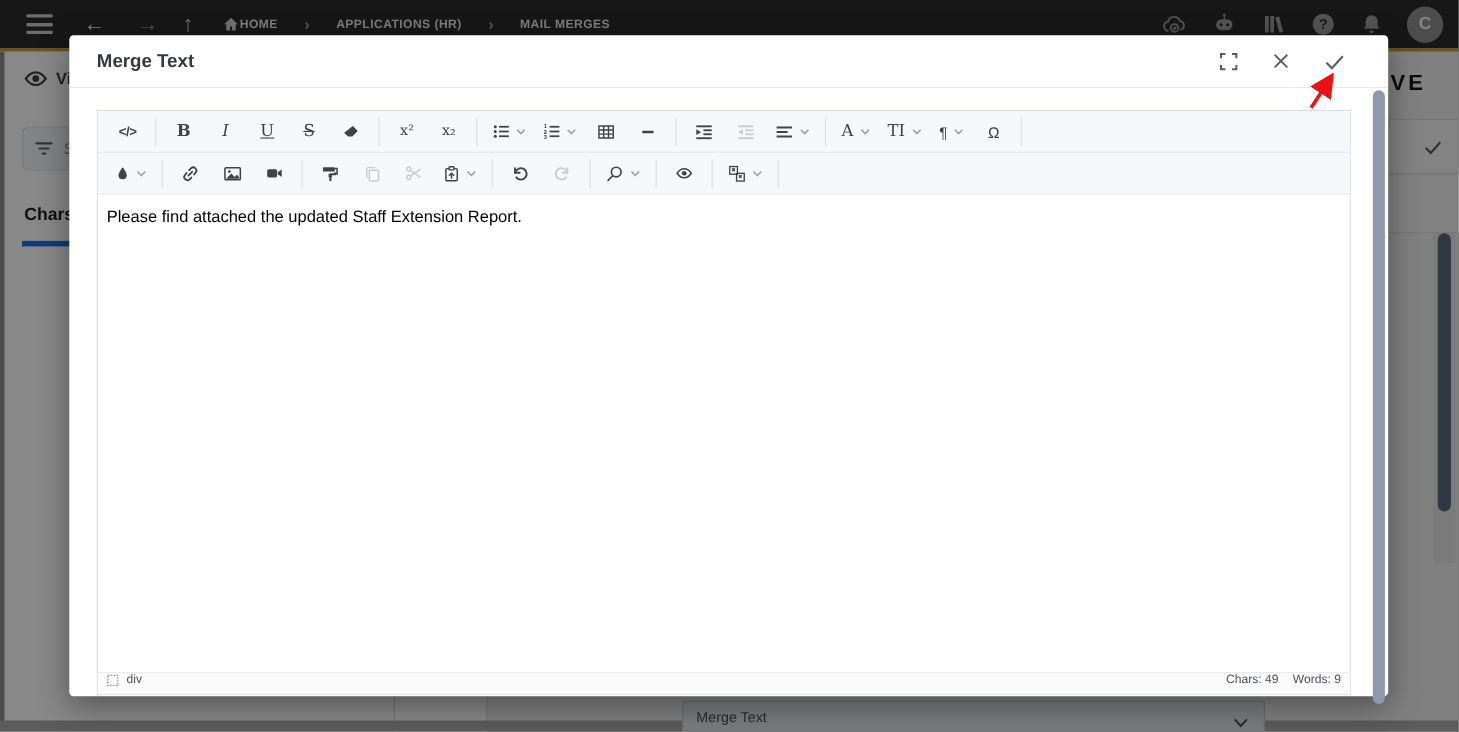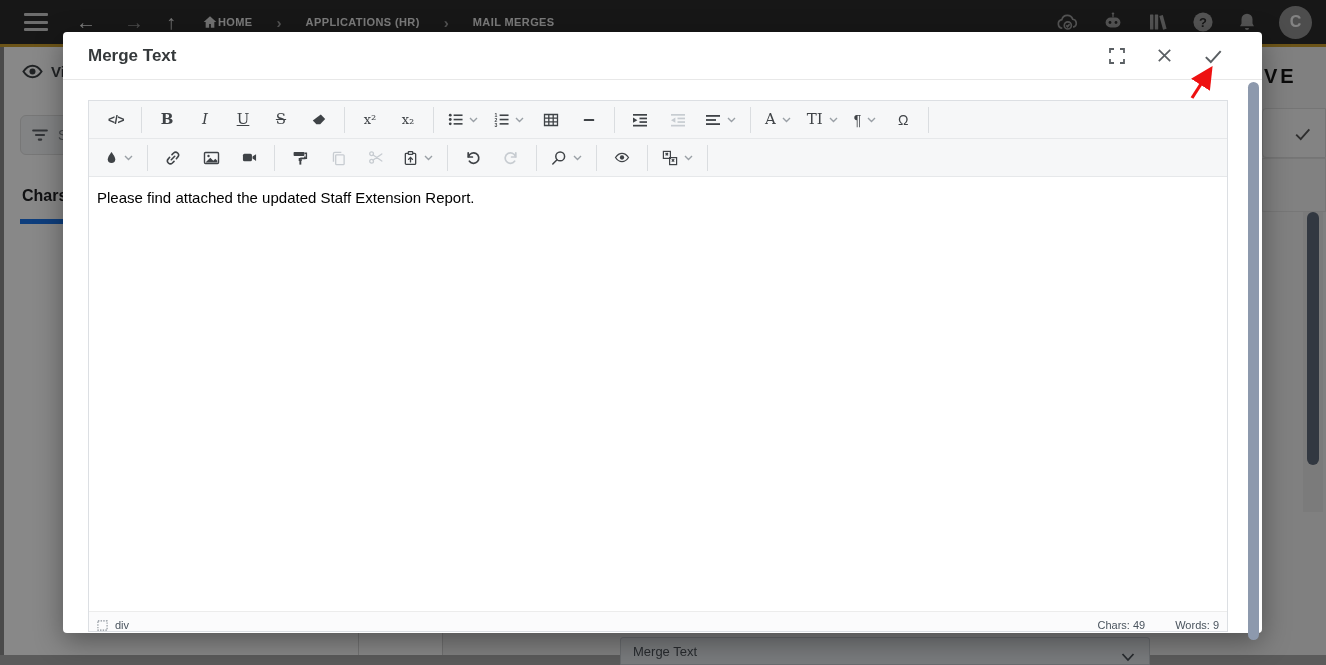--- a/index.html
+++ b/index.html
@@ -80,24 +80,24 @@
   .tbtn.b .tglyph { font-weight:bold; }
   .tbtn.i .tglyph { font-style:italic; }
   .tbtn.u .tglyph { text-decoration:underline; }
   .tbtn.st .tglyph { text-decoration:line-through; }
   .tbtn.sm .tglyph { font-size:13px; }
   .tbtn.code .tglyph { font-size:12px; font-weight:bold; letter-spacing:-0.5px; }
   .ticon { display:flex; }
   .tchev { display:flex; margin-left:6px; color:#9aa0a6; }
 
   .editor-content { height:434px; padding:10px 8px; font-size:15px; color:#000000; line-height:1.45; outline:none; cursor:text; }
-  .editor-status { height:20px; background:#fbfbfc; border-top:1px solid #ececec; display:flex; align-items:flex-end;
+  .editor-status { height:20px; background:#fbfbfc; border-top:1px solid #ececec; display:flex; align-items:flex-start;
                    font-size:11px; color:#4a545e; padding:0 8px; }
   .status-left { display:flex; align-items:center; gap:7px; }
-  .status-right { margin-left:auto; display:flex; gap:30px;margin-top:12px; }
+  .status-right { margin-left:auto; display:flex; gap:13px; }
   svg { display:block; }
 </style>
 </head>
 <body>
 
 <div class="screen">
 
   <div class="topbar">
     <div class="hamburger">
         <div></div>

